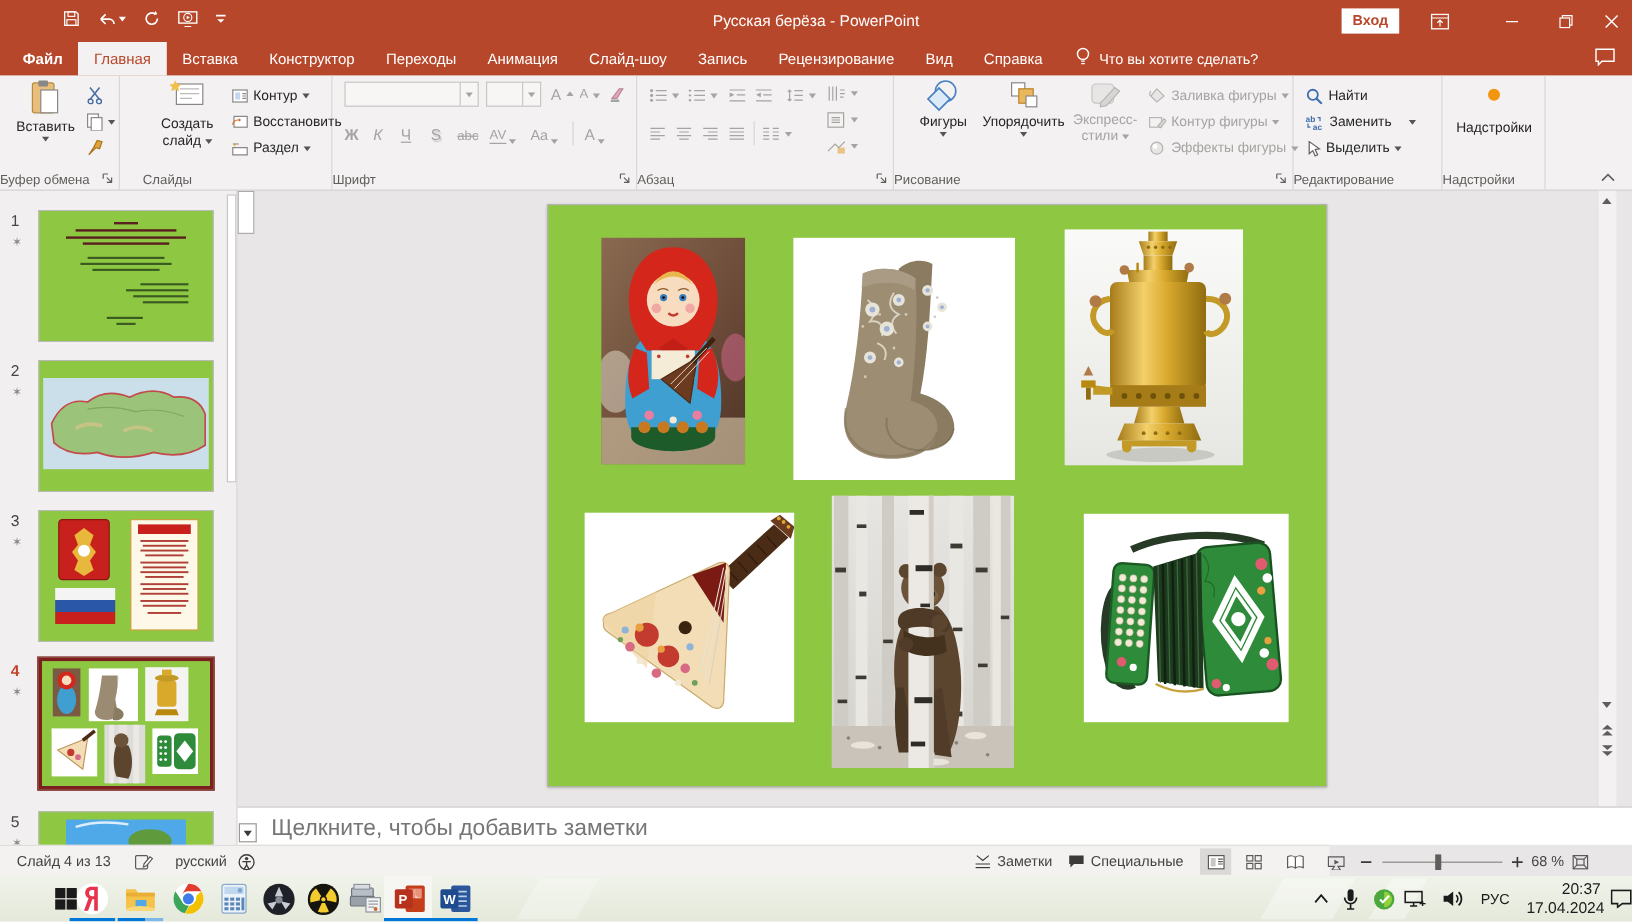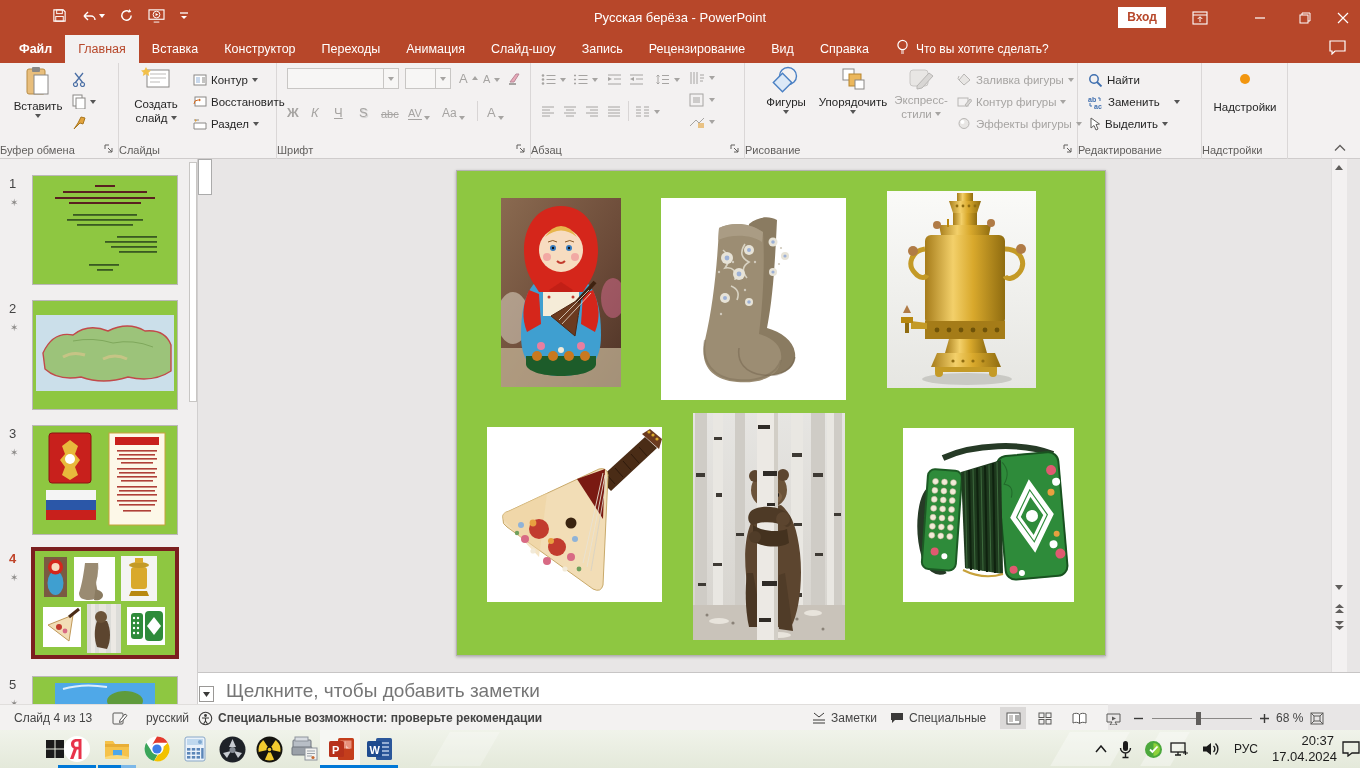--- a/index.html
+++ b/index.html
@@ -170,21 +170,21 @@
           <path d="M1 1 L11 11 M11 1 L1 11" stroke="#fff" stroke-width="1.2"></path>
         </svg>
       </div>
   </div>
   <div id="comment-top" class="abs"><svg width="17" height="15" viewBox="0 0 17 15">
         <path d="M1 1 h15 v10 h-10 l-3 3 v-3 h-2z" fill="none" stroke="#fff" stroke-width="1.2"></path>
       </svg></div>
 
   <div id="ribbon" class="abs">
 
-    <div class="grp" style="left:0;width:119px">
+    <div class="grp" style="left:0;width:100px">
       <div class="bigbtn" style="left:10px;width:56px">
         <svg width="30" height="32" viewBox="0 0 30 32">
             <rect x="4" y="3" width="18" height="25" rx="2" fill="#E8BE7C" stroke="#B78B44"></rect>
             <rect x="9" y="1" width="8" height="5" rx="1" fill="#8A8886"></rect>
             <rect x="11" y="9" width="14" height="19" fill="#fff" stroke="#8A8886"></rect>
           </svg>
         <span>Вставить</span>
         <span class="cv"></span>
       </div>
       <div class="sbtn" style="left:72px;top:6px">
@@ -1023,21 +1023,20 @@
       </div>
     <div class="st" style="left:146px">
         <span>русский</span>
       </div>
     <div class="st" style="left:198px;font-weight:bold">
       <svg width="15" height="15" viewBox="0 0 15 15">
           <circle cx="7.5" cy="7.5" r="6.2" fill="none" stroke="#3b3a39" stroke-width="1.1"></circle>
           <circle cx="7.5" cy="4.5" r="1.4" fill="#3b3a39"></circle>
           <path d="M4 7 h7 M7.5 7 v3 M7.5 10 l-2 3 M7.5 10 l2 3" stroke="#3b3a39" fill="none" stroke-width="1.1"></path>
         </svg>
-      <span>Специальные возможности: проверьте рекомендации</span>
     </div>
     <div class="st" style="left:812px">
         <svg width="14" height="12" viewBox="0 0 14 12">
           <path d="M2 1 L7 5 L12 1" fill="none" stroke="#3b3a39"></path>
           <path d="M1 8 h12 M1 11 h12" stroke="#3b3a39"></path>
         </svg>
         <span>Заметки</span>
       </div>
     <div class="st" style="left:890px">
         <svg width="14" height="12" viewBox="0 0 14 12">

